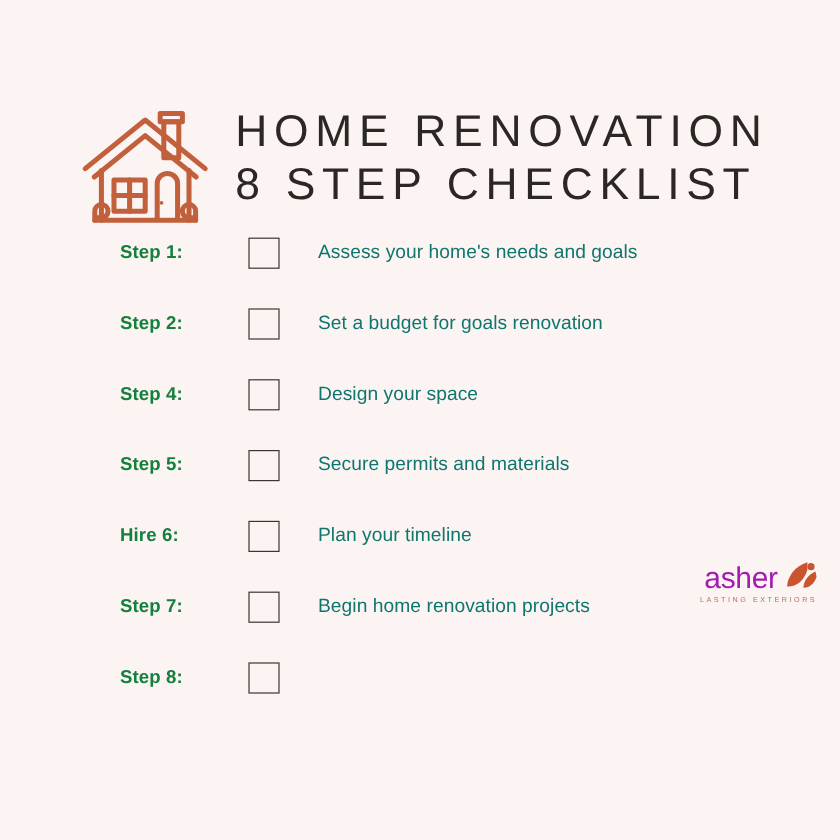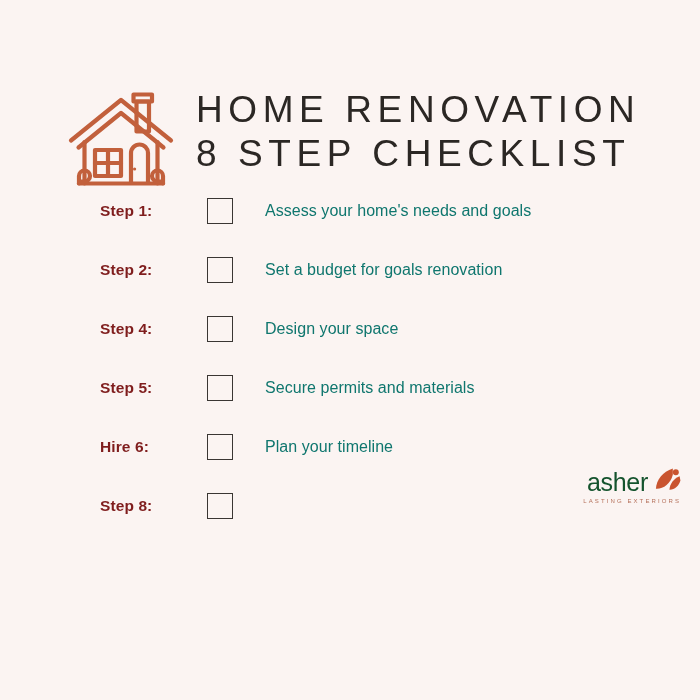--- a/index.html
+++ b/index.html
@@ -75,21 +75,21 @@
     height: 59px;
     display: flex;
     align-items: center;
   }
   .step-label {
     position: absolute;
     left: 100px;
     width: 100px;
     font-size: 15.5px;
     font-weight: bold;
-    color: #7f1d1d;
+    color: #15803d;
     letter-spacing: 0.1px;
     white-space: nowrap;
   }
   .checkbox {
     position: absolute;
     left: 207px;
     width: 26px;
     height: 26px;
     box-sizing: border-box;
     border: 1.3px solid #3A3633;
@@ -116,21 +116,21 @@
   }
   .logo-main {
     display: flex;
     align-items: center;
     gap: 5px;
   }
   .logo-word {
     font-family: "Liberation Sans", sans-serif;
     font-size: 25px;
     font-weight: 400;
-    color: #14532d;
+    color: #a21caf;
     letter-spacing: -0.3px;
     line-height: 26px;
   }
   .logo-mark {
     width: 29px;
     height: 29px;
     display: block;
   }
   .logo-tagline {
     font-family: "Liberation Sans", sans-serif;
@@ -200,20 +200,25 @@
       </div>
       <div class="row">
         <div class="step-label">Step 5:</div>
         <div class="checkbox"></div>
         <div class="step-text">Secure permits and materials</div>
       </div>
       <div class="row">
         <div class="step-label">Hire 6:</div>
         <div class="checkbox"></div>
         <div class="step-text">Plan your timeline</div>
+      </div>
+      <div class="row">
+        <div class="step-label">Step 7:</div>
+        <div class="checkbox"></div>
+        <div class="step-text">Begin home renovation projects</div>
       </div>
       <div class="row">
         <div class="step-label">Step 8:</div>
         <div class="checkbox"></div>
       </div>
     </div>
 
   <div class="logo">
     <div class="logo-main">
       <span class="logo-word">asher</span>

